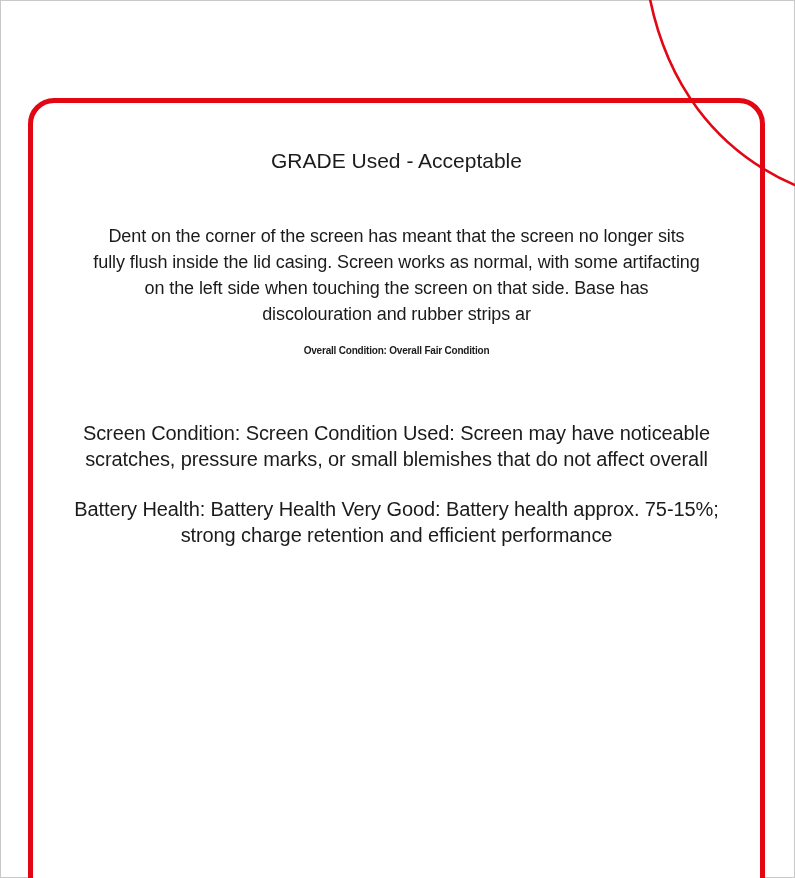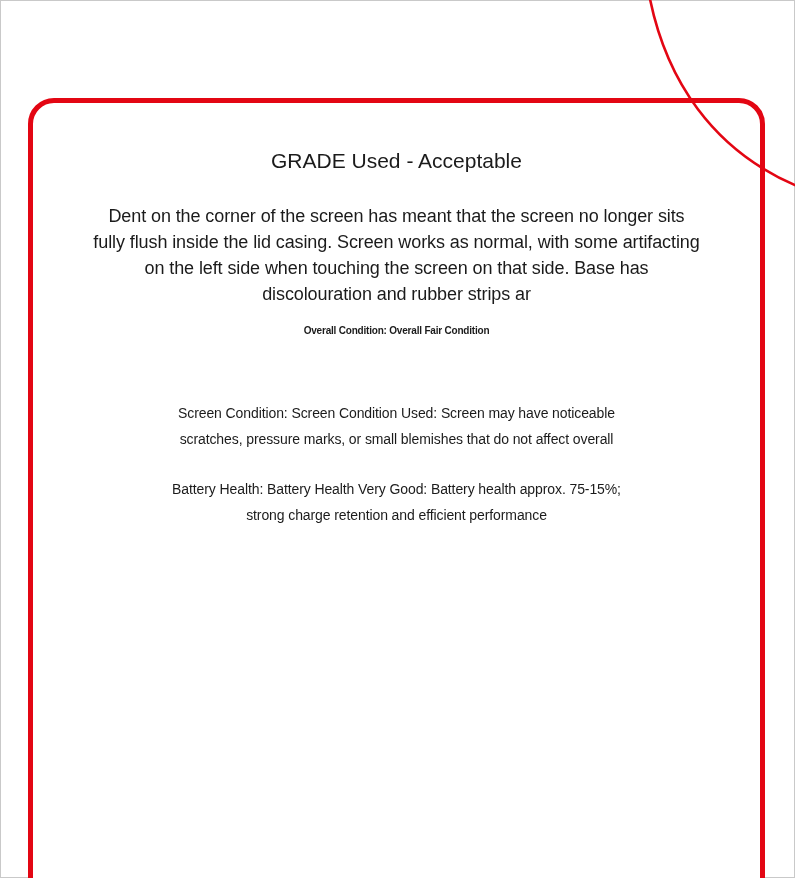--- a/index.html
+++ b/index.html
@@ -61,36 +61,36 @@
     color: var(--ink);
   }
 
   .grade {
     margin-top: 44px;
     font-size: 21px;
     line-height: 28px;
   }
 
   .summary {
-    margin-top: 28px;
+    margin-top: 48px;
     font-size: 18px;
     line-height: 26px;
     letter-spacing: -0.1px;
   }
 
   .overall {
     margin-top: 16px;
     font-size: 10px;
     line-height: 15px;
     font-weight: 700;
     letter-spacing: -0.2px;
   }
 
   .section {
-    font-size: 14px;
+    font-size: 20px;
     line-height: 26px;
     letter-spacing: -0.1px;
   }
   .section.screen   { margin-top: 62px; }
   .section.casing   { margin-top: 26px; }
   .section.keyboard { margin-top: 22px; }
   .section.battery  { margin-top: 24px; }
 </style>
 </head>
 <body>

